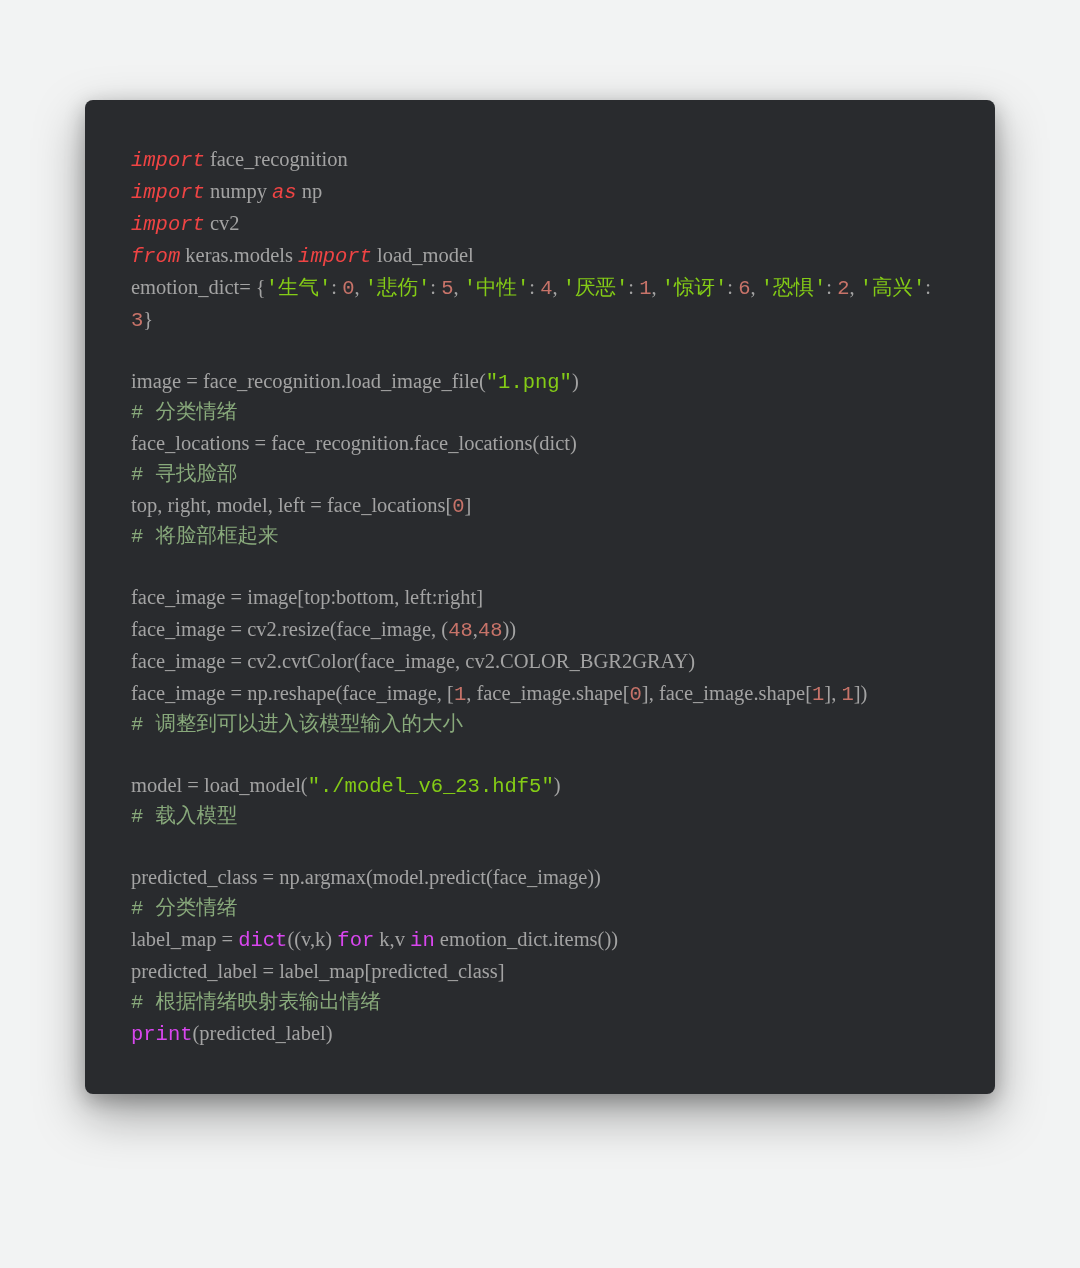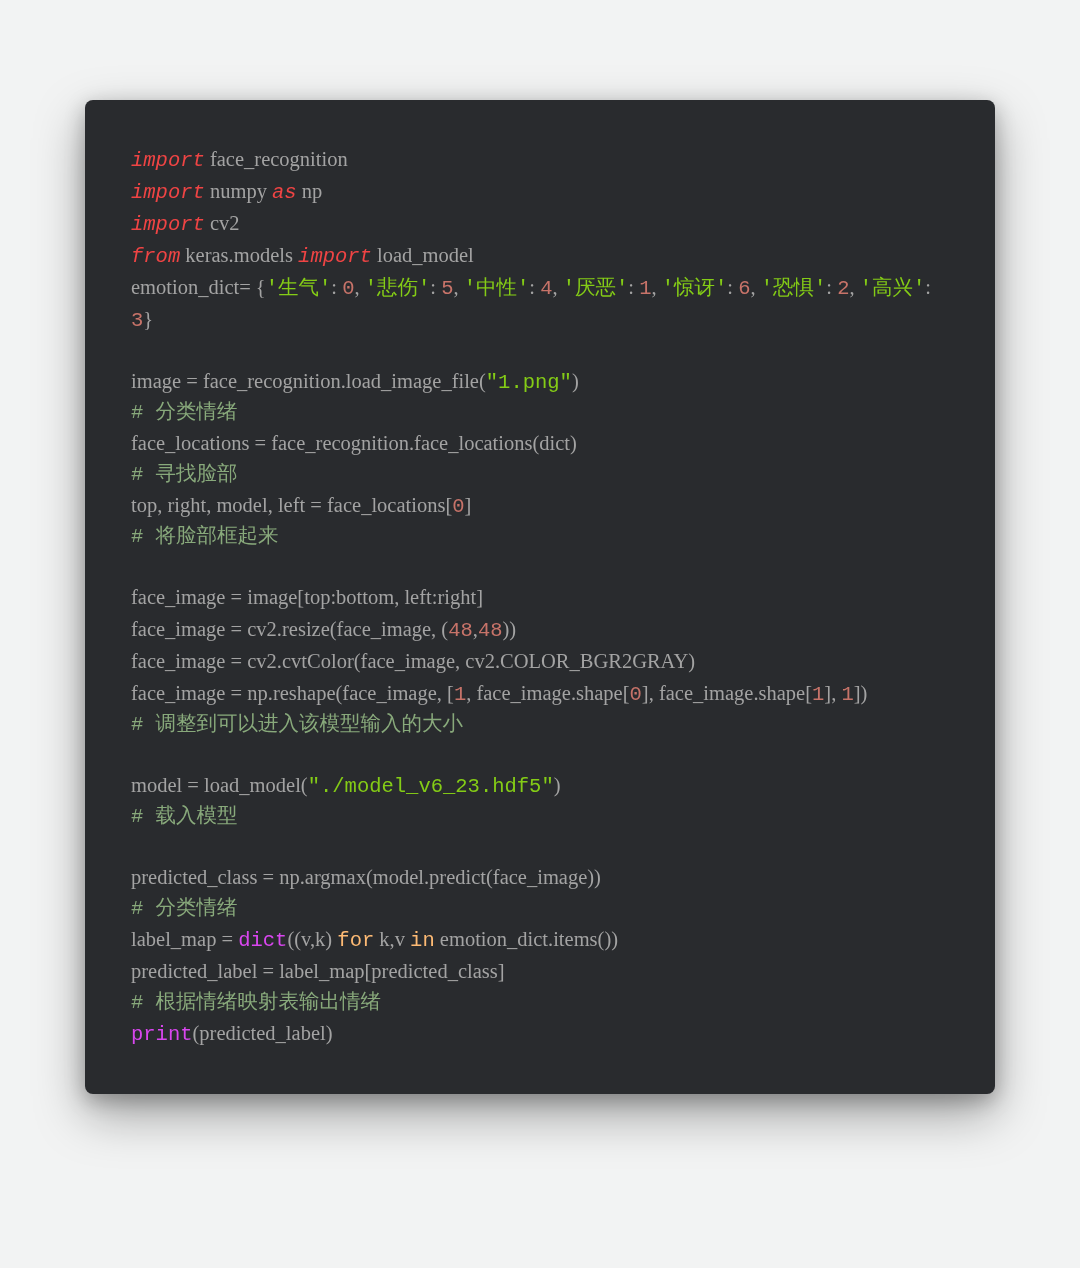--- a/index.html
+++ b/index.html
@@ -29,21 +29,21 @@
     white-space: pre-wrap;
     word-break: break-all;
     color: #c9b99b;
   }
   .kw   { color: #ef4444; font-style: italic; }   
   .def  { color: #a3a3a3; font-family: Liberation Serif, serif; }   
   .str  { color: #84cc16; }   
   .num  { color: #c77369; }   
   .cmt  { color: #88a97b; }   
   .bltn { color: #d946ef; }   
-  .kw2  { color: #fdba74; }   
+  .kw2  { color: #d946ef; }   
 </style>
 </head>
 <body>
 
 <div class="card">
 <pre class="code"><span class="kw">import</span><span class="def"> face_recognition</span>
 <span class="kw">import</span><span class="def"> numpy </span><span class="kw">as</span><span class="def"> np</span>
 <span class="kw">import</span><span class="def"> cv2</span>
 <span class="kw">from</span><span class="def"> keras.models </span><span class="kw">import</span><span class="def"> load_model</span>
 <span class="def">emotion_dict= {</span><span class="str">'生气'</span><span class="def">: </span><span class="num">0</span><span class="def">, </span><span class="str">'悲伤'</span><span class="def">: </span><span class="num">5</span><span class="def">, </span><span class="str">'中性'</span><span class="def">: </span><span class="num">4</span><span class="def">, </span><span class="str">'厌恶'</span><span class="def">: </span><span class="num">1</span><span class="def">, </span><span class="str">'惊讶'</span><span class="def">: </span><span class="num">6</span><span class="def">, </span><span class="str">'恐惧'</span><span class="def">: </span><span class="num">2</span><span class="def">, </span><span class="str">'高兴'</span><span class="def">: </span><span class="num">3</span><span class="def">}</span>

